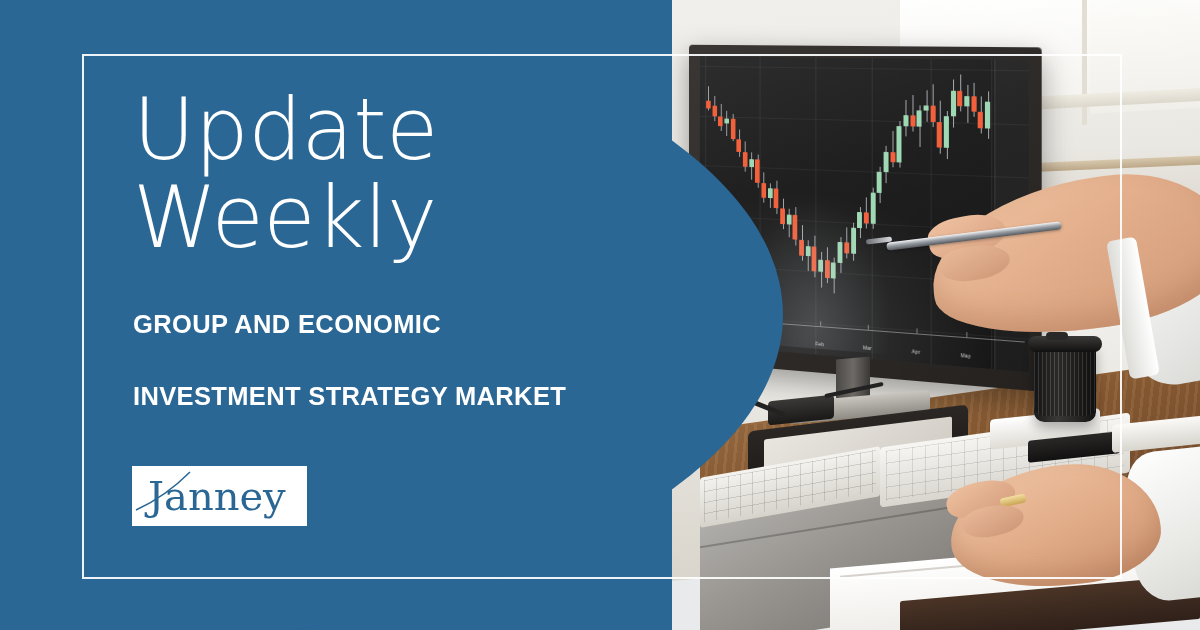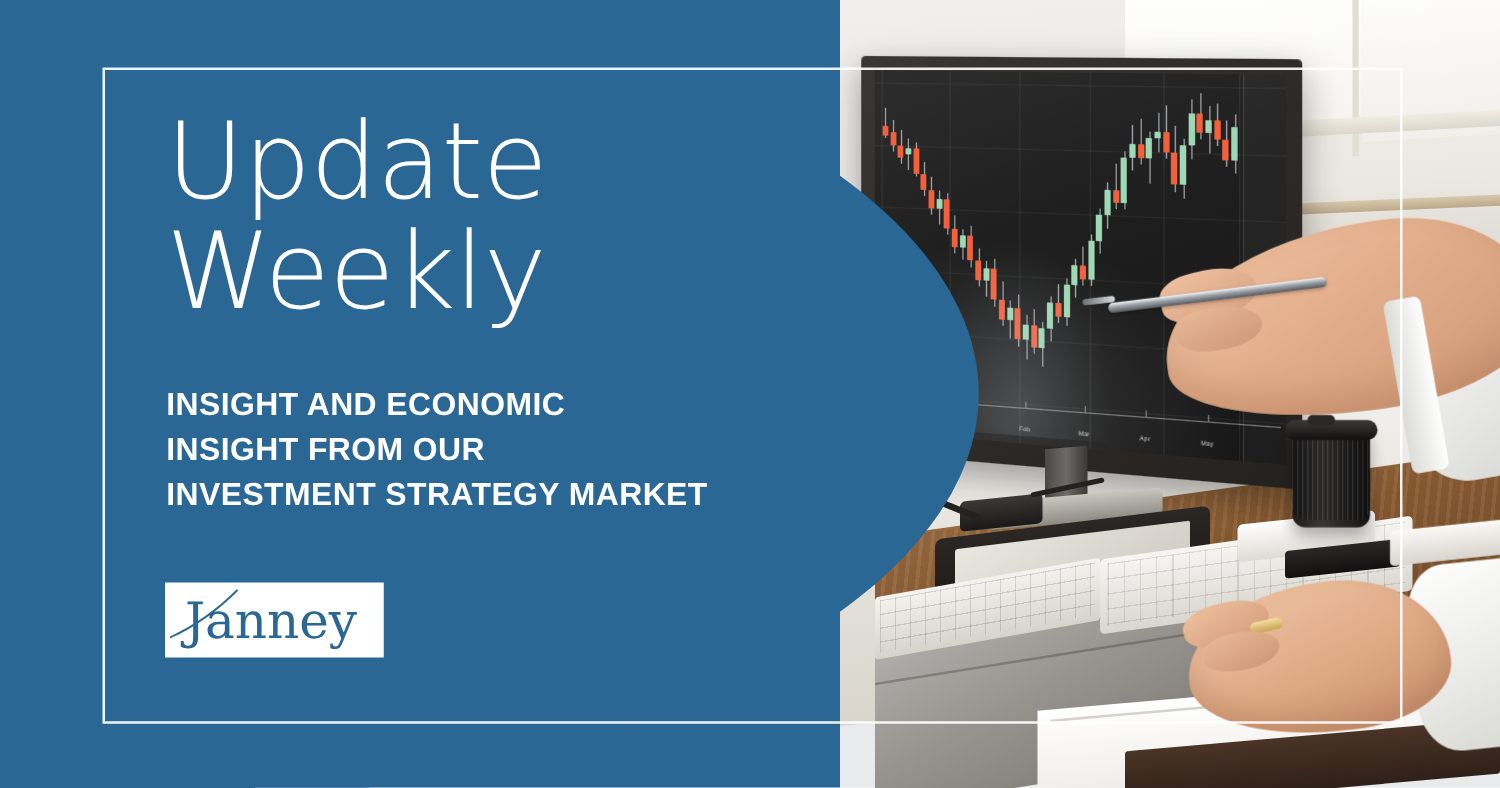--- a/index.html
+++ b/index.html
@@ -381,21 +381,21 @@
     <div class="fingerb1"></div>
     <div class="ring"></div>
     <div class="fingerb2"></div>
   </div>
 
   <div class="blue-fill"></div>
   <div class="blue-panel"></div>
 
   <div class="content">
     <h1 class="title"><span>Update</span><br><span>Weekly</span></h1>
-    <p class="subtitle"><span>INSIGHT AND ECONOMIC</span><br><span>INSIGHT FROM OUR</span><br><span>INVESTMENT STRATEGY MARKET</span></p>
+    <p class="subtitle"><span>GROUP AND ECONOMIC</span><br><br><span>INVESTMENT STRATEGY MARKET</span></p>
   </div>
 
   <div class="logo">
     <svg width="175" height="60" viewBox="0 0 175 60">
       <path d="M4 44 C 26 34, 44 20, 58 6" stroke="#2a6795" stroke-width="1.5" fill="none"></path>
       <text x="16" y="44" font-family="DejaVu Serif, serif" font-size="40" fill="#2a6795">Janney</text>
     </svg>
 
   </div>
 

